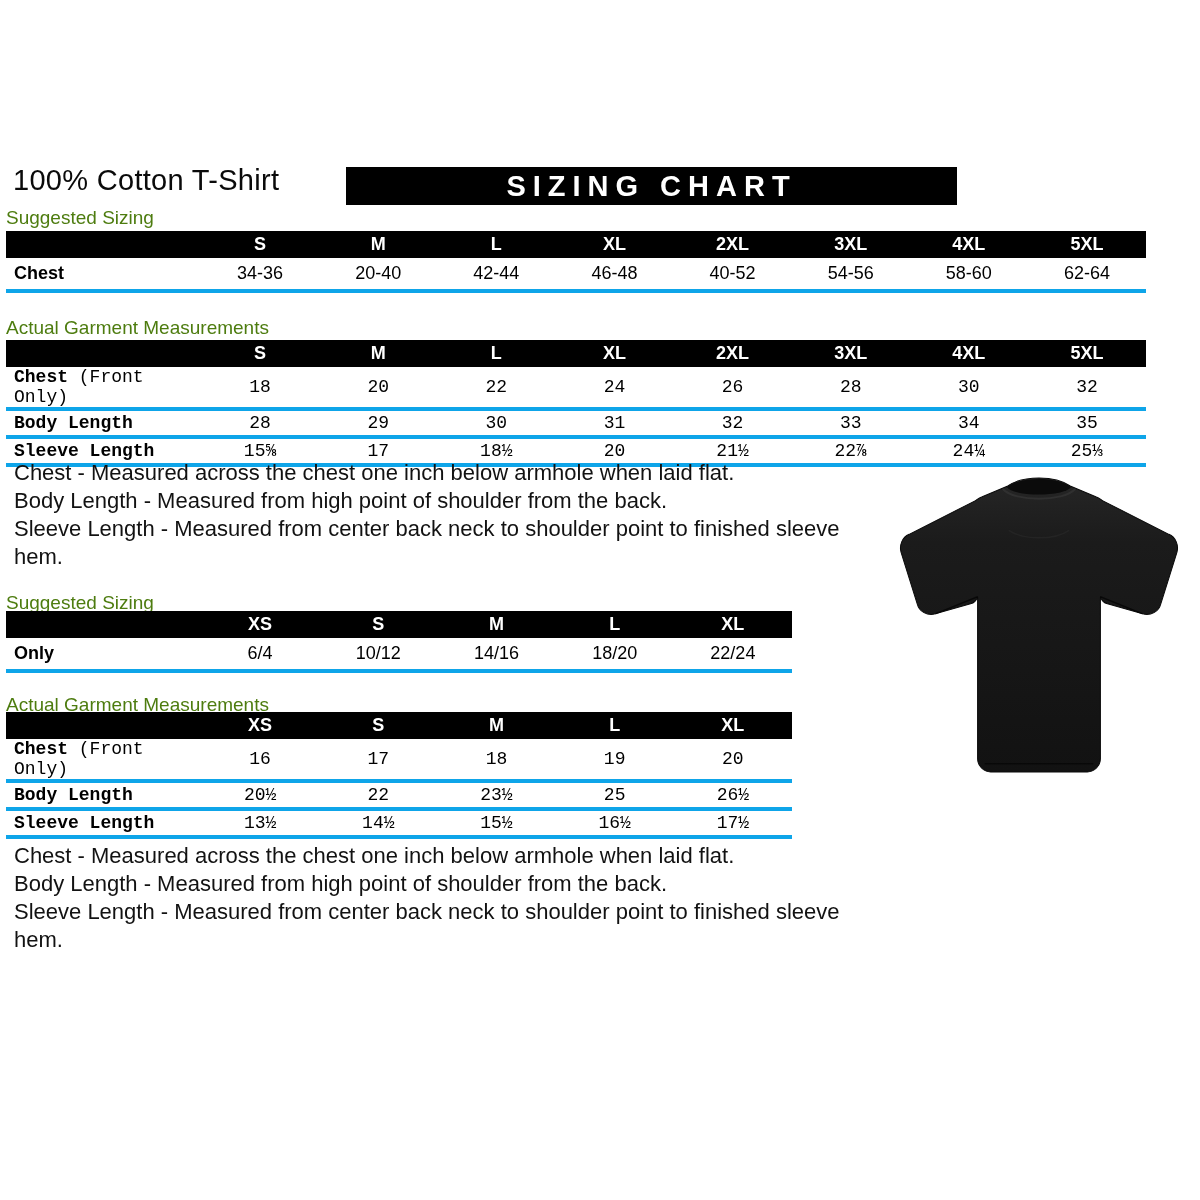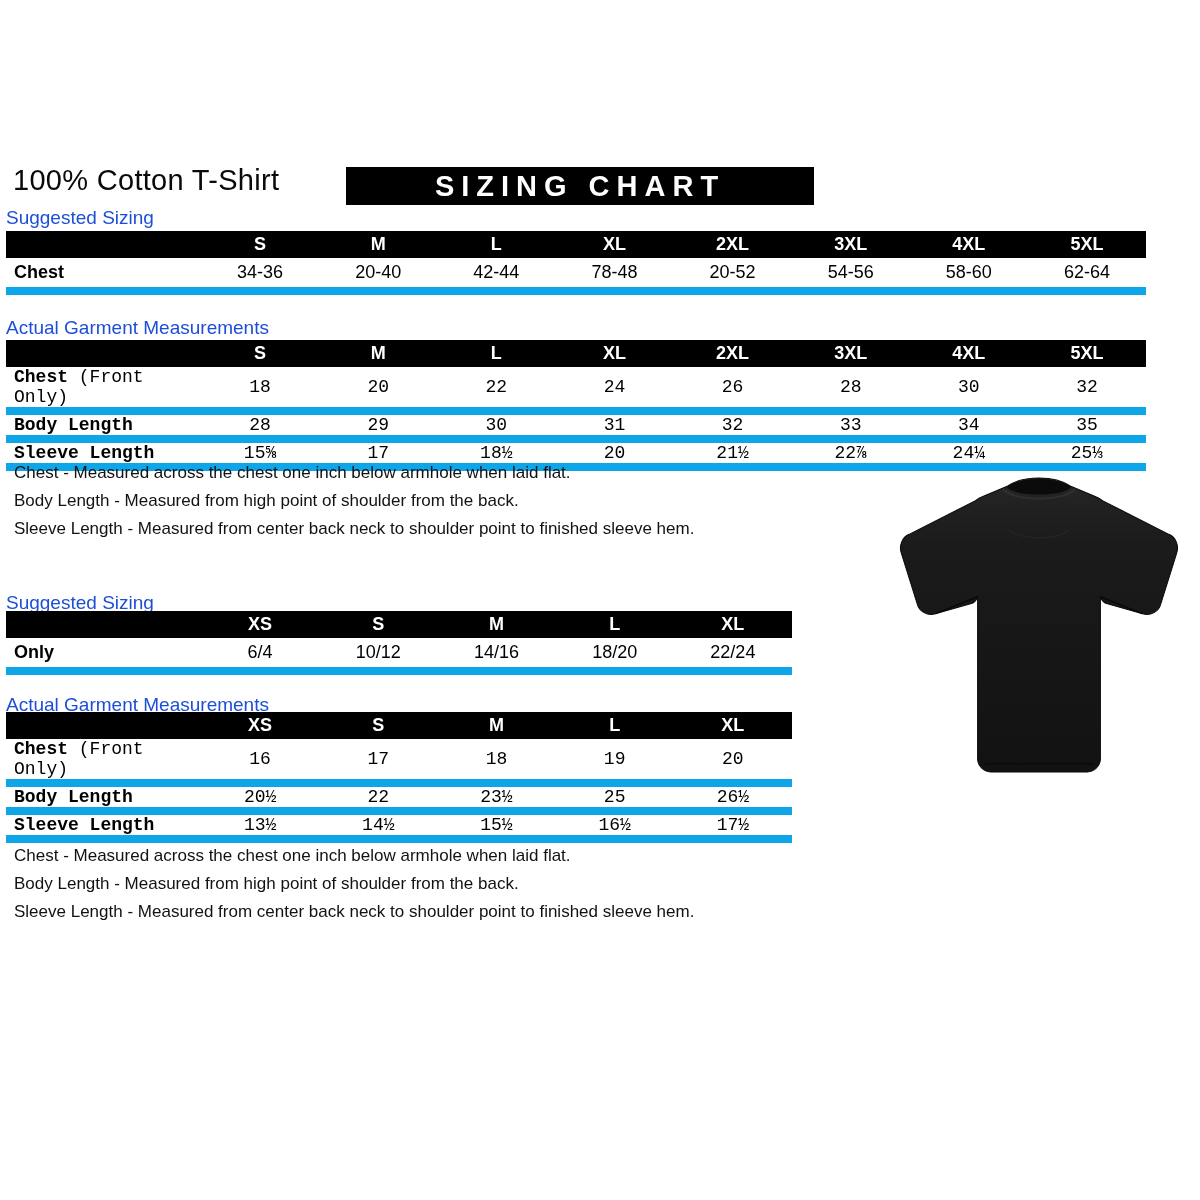--- a/index.html
+++ b/index.html
@@ -10,47 +10,47 @@
     color:#000;
   }
   .page { position:relative; width:1200px; height:1200px; background:#fff; overflow:hidden;border-radius:16px; }
   .abs { position:absolute; }
 
   .adult-title {
     left:13px; top:164px;
     font-size:29px; font-weight:400; color:#0a0a0a; letter-spacing:0.3px;
   }
   .banner {
-    left:346px; top:167px; width:468px; height:38px;
+    left:346px; top:167px; width:611px; height:38px;
     background:#000; color:#fff;
     font-size:29px; font-weight:bold; letter-spacing:7px;
     text-align:center; line-height:38px;
   }
-  .section-label { font-size:19px; color:#1d4ed8; }
+  .section-label { font-size:19px; color:#4d7c0f; }
 
   table.sizing { border-collapse:collapse; table-layout:fixed; }
   table.sizing thead th {
     background:#000; color:#fff; font-weight:bold; font-size:18px;
     height:27px; text-align:center; vertical-align:middle; padding:0;
   }
   table.sizing tbody td, table.sizing tbody th {
-    border-bottom:8px solid #0ea5e9;
+    border-bottom:4px solid #0ea5e9;
     font-size:18px; vertical-align:middle; background:#fff;
   }
   table.sizing tbody td { text-align:center; font-weight:400;margin-top:39px; }
   table.sizing tbody th.rowlabel { text-align:left; padding-left:8px; }
   table.sizing tbody th.rowlabel .lbl { font-weight:bold; }
   table.sizing tbody th.rowlabel .sfx { font-weight:400; }
   table.tbl-suggested tbody td, table.tbl-suggested tbody th { height:33px; }
   table.tbl-actual tbody td, table.tbl-actual tbody th { height:28px;font-family:Liberation Mono, monospace; }
 
   .adult-w { width:1140px; }
   .youth-w { width:786px; }
 
-  .notes { font-size:17px; color:#121212; line-height:28px; }
+  .notes { font-size:22px; color:#121212; line-height:28px; }
   .youth-title { left:3px; top:548px; font-size:27px; font-weight:bold; color:#0a0a0a; }
 
   .tee-wrap { left:888px; top:468px; width:302px; height:336px; }
 </style>
 </head>
 <body>
 
 <div class="page">
 
   <div class="abs adult-title">100% Cotton T-Shirt</div>
@@ -83,22 +83,22 @@
           <th>4XL</th>
           <th>5XL</th>
         </tr>
       </thead>
       <tbody>
         <tr>
           <th class="rowlabel"><span class="lbl">Chest</span><span class="sfx"></span></th>
           <td>34-36</td>
           <td>20-40</td>
           <td>42-44</td>
-          <td>78-48</td>
-          <td>20-52</td>
+          <td>46-48</td>
+          <td>40-52</td>
           <td>54-56</td>
           <td>58-60</td>
           <td>62-64</td>
         </tr>
       </tbody>
     </table>
   </div>
 
   <div class="abs section-label" style="left:6px; top:317px;">Actual Garment Measurements</div>
 

